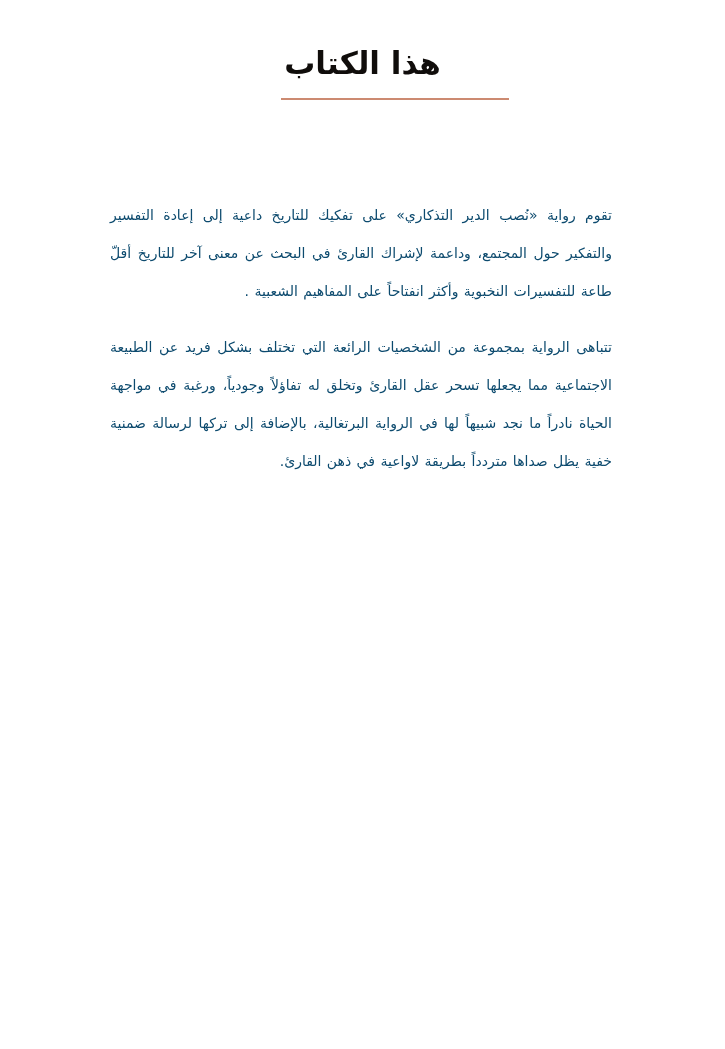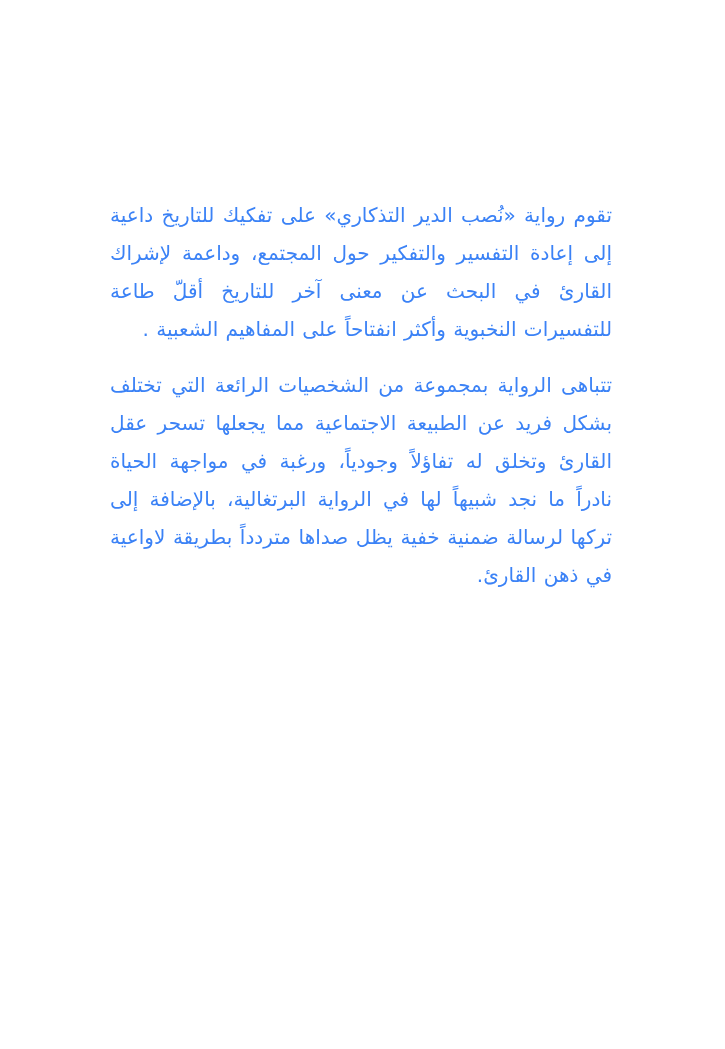--- a/index.html
+++ b/index.html
@@ -55,23 +55,23 @@
     left: 110px;
     width: 502px;
     direction: rtl;
     text-align: justify;
     text-align-last: center;
   }
 
   .para {
     margin: 0 0 18px 0;
     font-family: "DejaVu Sans", "Liberation Sans", sans-serif;
-    font-size: 20px;
+    font-size: 14px;
     line-height: 38px;
-    color: #3b82f6;
+    color: #0c4a6e;
     direction: rtl;
     text-align: justify;
     text-align-last: right;
     word-spacing: 1px;
   }
 
   .para:last-child {
     margin-bottom: 12px;
   }
 
@@ -82,20 +82,24 @@
     top: 850px;
     width: 725px;
     height: 199px;
   }
 </style>
 </head>
 <body>
 
 <div class="page">
 
+  <div class="title-block">
+    <span class="title-text">هذا الكتاب</span>
+    <div class="title-rule"></div>
+  </div>
 
   <div class="body-copy">
     <p class="para">تقوم رواية «نُصب الدير التذكاري» على تفكيك للتاريخ داعية إلى إعادة التفسير والتفكير حول المجتمع، وداعمة لإشراك القارئ في البحث عن معنى آخر للتاريخ أقلّ طاعة للتفسيرات النخبوية وأكثر انفتاحاً على المفاهيم الشعبية .</p>
     <p class="para">تتباهى الرواية بمجموعة من الشخصيات الرائعة التي تختلف بشكل فريد عن الطبيعة الاجتماعية مما يجعلها تسحر عقل القارئ وتخلق له تفاؤلاً وجودياً، ورغبة في مواجهة الحياة نادراً ما نجد شبيهاً لها في الرواية البرتغالية، بالإضافة إلى تركها لرسالة ضمنية خفية يظل صداها متردداً بطريقة لاواعية في ذهن القارئ.</p>
   </div>
 
   <div class="bottom-zone">
 
     
     

